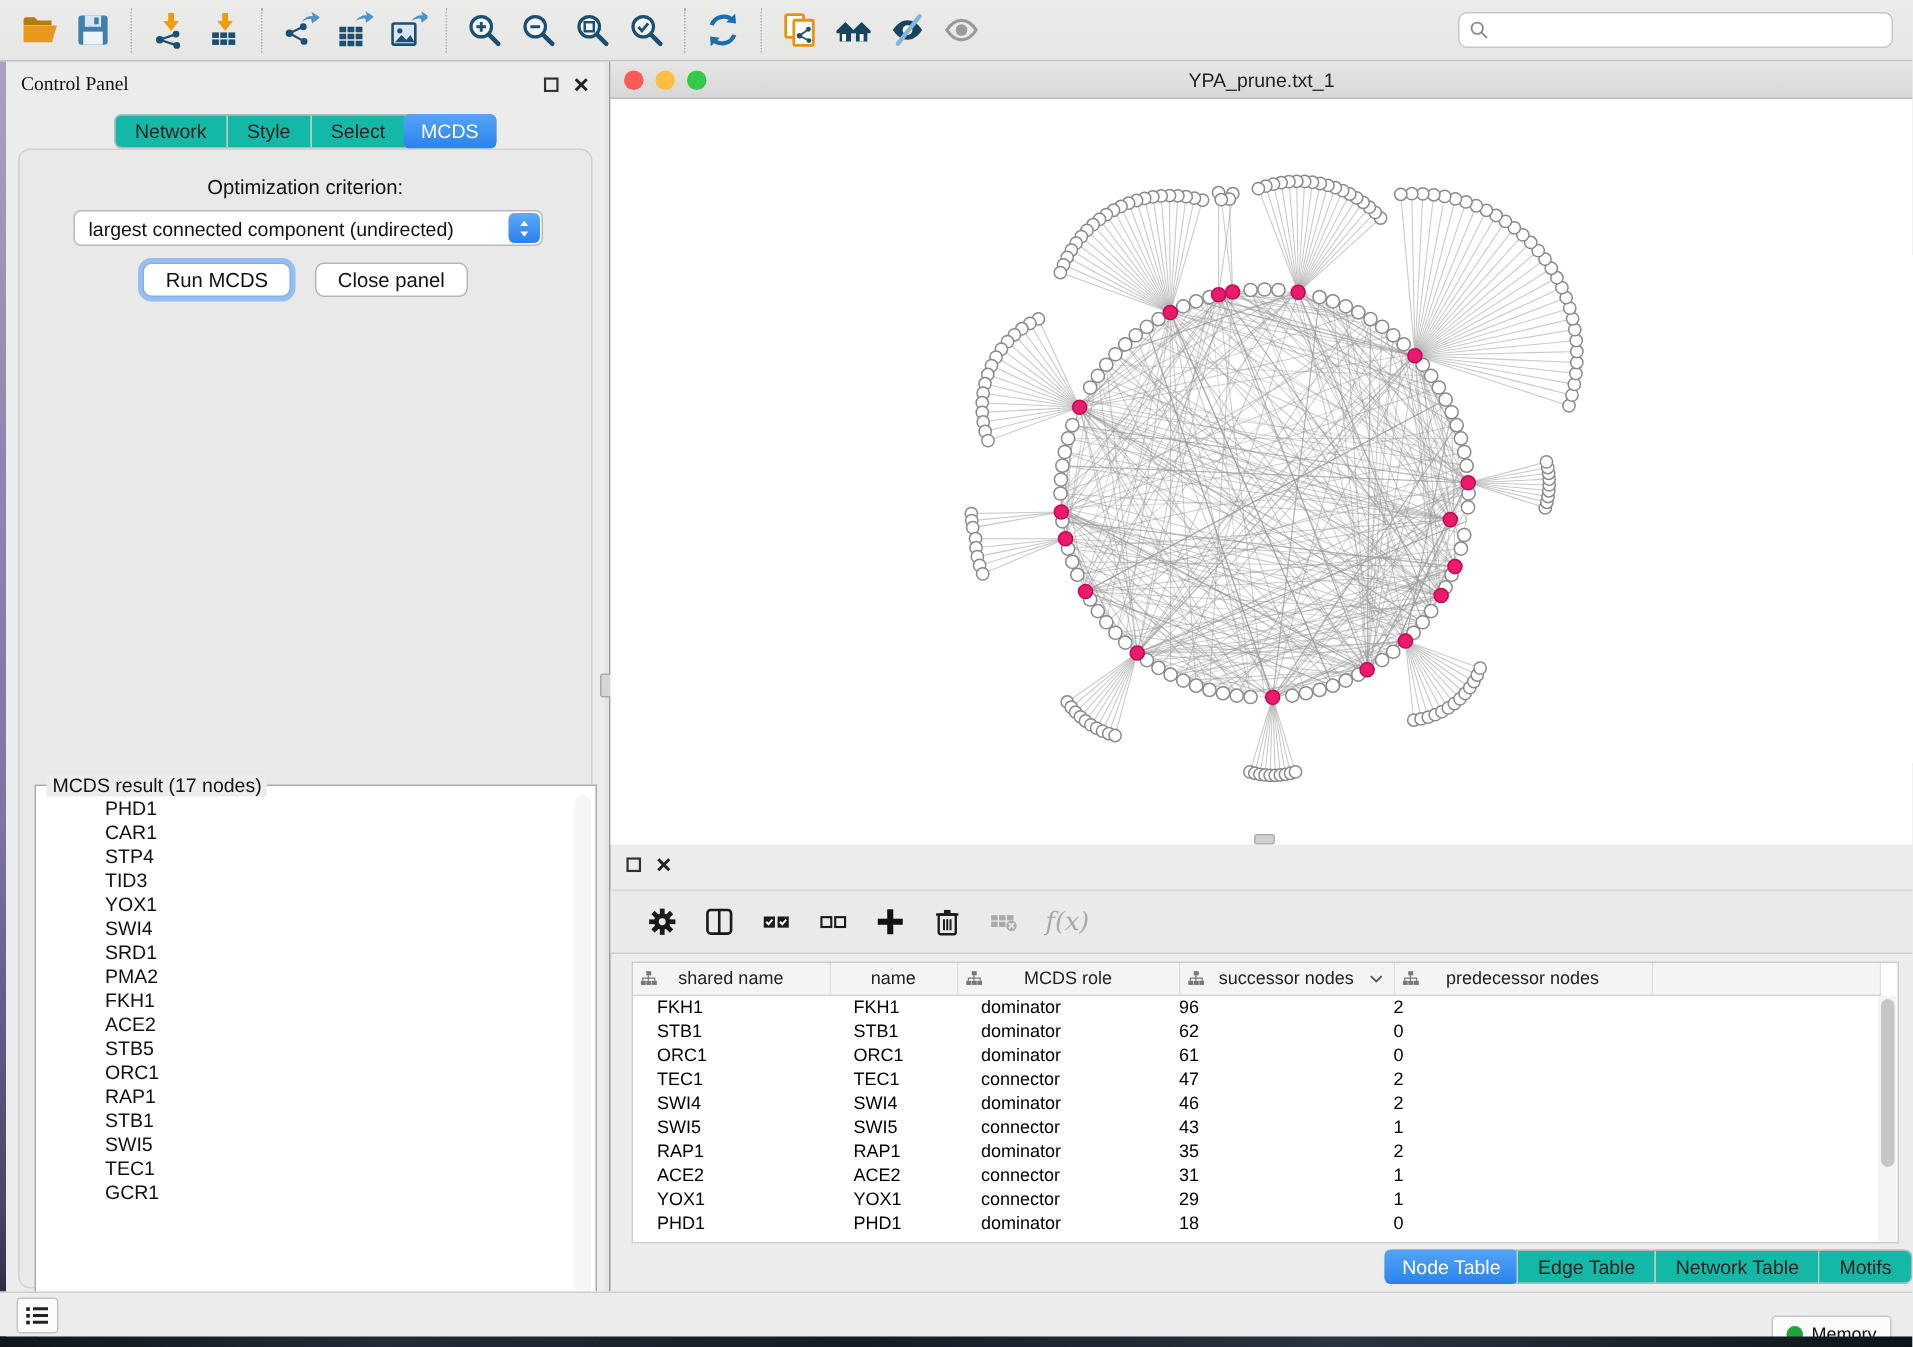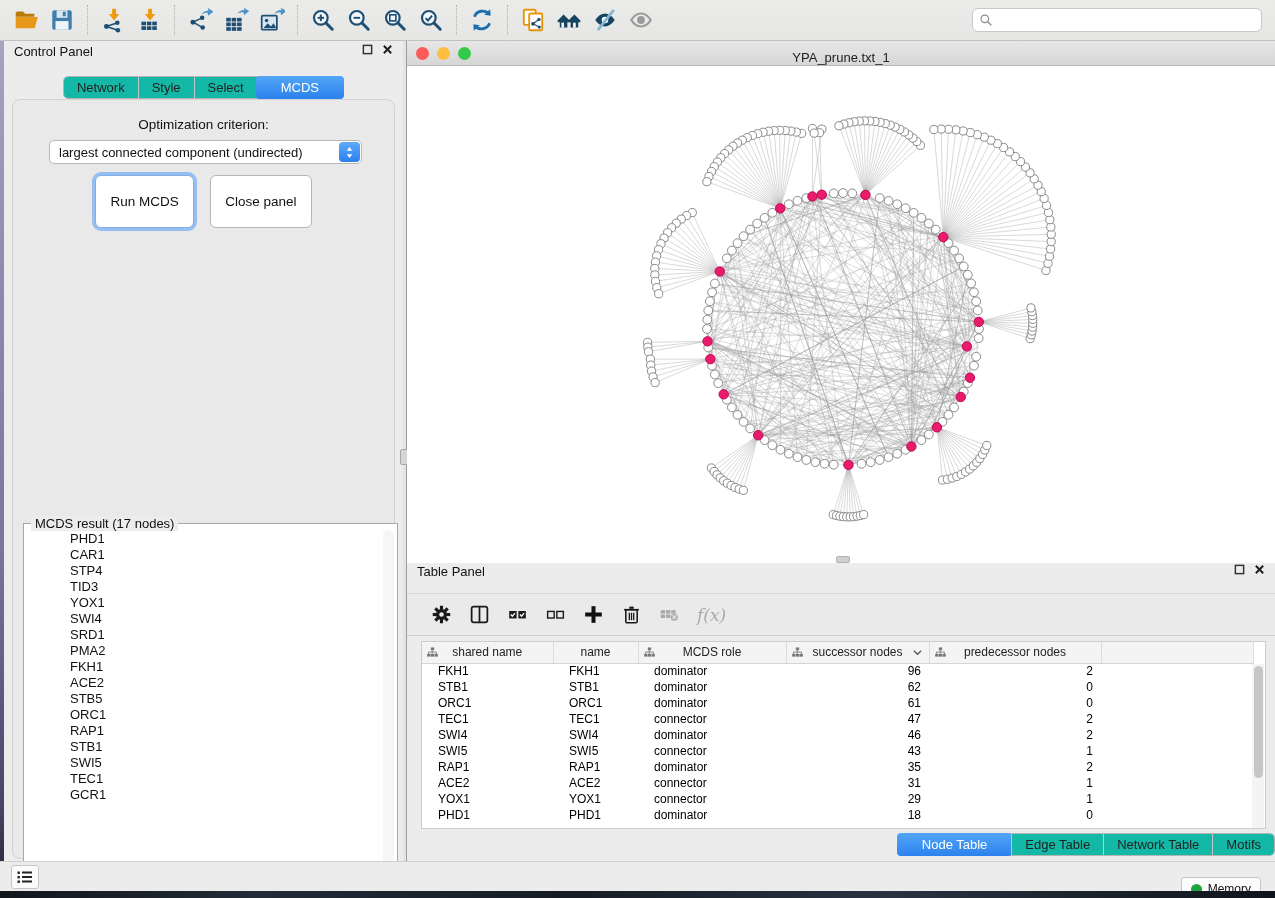--- a/index.html
+++ b/index.html
@@ -21,47 +21,47 @@
   #search-box svg { width:14px; height:14px; margin-right:4px; }
   #search-box input { border:none; outline:none; flex:1; font-size:12px; background:transparent; }
 
   
   #left-strip { position:absolute; left:0; top:41px; width:4px; height:851px;
     background:linear-gradient(180deg,#aaa0c2,#9187ae 30%,#7d739c 60%,#4a4468 90%,#23202f); }
   #wallpaper-strip { position:absolute; left:0; top:891px; width:1275px; height:7px;
     background:linear-gradient(90deg,#11161d,#222b36 20%,#151c26 45%,#2a3340 70%,#0e141b); }
 
   
-  .panel-head { height:24px; display:flex; align-items:flex-start; padding:0 10px; }
+  .panel-head { height:24px; display:flex; align-items:center; padding:0 10px;font-family:Liberation Serif, serif; }
   .panel-title { font-size:13px; color:#111; flex:1; }
   .win-icos { display:flex; gap:9px; align-items:center; }
   .win-icos svg { width:11px; height:11px; }
 
   
   #control-panel { position:absolute; left:4px; top:44px; width:399px; height:818px; }
   .seg { display:inline-flex; background:#fff; border:1px solid #b5b5b5; border-radius:5px; }
   .seg .tab { padding:3px 13px; font-size:13px; color:#222; border-left:1px solid #c6c6c6;
     background:#14b8a6; white-space:nowrap; }
   .seg .tab:first-child { border-left:none; border-radius:4px 0 0 4px; }
   .seg .tab:last-child { border-radius:0 4px 4px 0; }
   .seg .tab.active { background:linear-gradient(#54a5f6,#2b82ee); color:#fff;
-    border-radius:4px; margin:-1px; padding:4px 25px; border-left:none; }
+    border-radius:4px; margin:-1px; padding:4px 12px; border-left:none; }
   #cp-tabs-row { text-align:center; margin-top:8px; }
   #cp-card { position:absolute; left:8px; top:55px; width:383px; height:760px;
     background:#e9e9e9; border:1px solid #d2d2d2; border-radius:8px; }
   #opt-label { text-align:center; margin-top:17px; font-size:13.5px; color:#111; }
   #criterion-select { position:absolute; left:36px; top:40px; width:313px; height:24px;
     background:#fff; border:1px solid #b9b9b9; border-radius:5px;
     display:flex; align-items:center; font-size:13px; color:#111; padding-left:9px; }
   #criterion-select .stepper { position:absolute; right:1px; top:1px; width:21px; height:20px;
     background:linear-gradient(#5fa9f7,#2a80ee); border-radius:4px;
     display:flex; flex-direction:column; align-items:center; justify-content:center; }
   .btn-row { position:absolute; left:0; top:75px; width:100%; text-align:center; }
   .mac-btn { display:inline-block; background:#fff; border:1px solid #b5b5b5; border-radius:6px;
-    font-size:13.5px; color:#111; padding:18px 14px; margin:0 6px; }
+    font-size:13.5px; color:#111; padding:3px 14px; margin:0 6px; }
   .mac-btn.focused { box-shadow:0 0 0 3px rgba(82,155,245,.55); border-color:#7fb0e8; }
 
   #mcds-fieldset { position:absolute; left:10px; top:423px; width:375px; height:371px;
     border:1px solid #a8a8a8; background:#fff;padding-left:39px; }
   #mcds-legend { position:absolute; left:7px; top:-8px; background:#ececec; padding:0 4px;
     font-size:13px; color:#111; }
   #mcds-list { list-style:none; padding:7px 0 0 7px; font-size:13px; color:#111;
     height:100%; overflow:hidden; }
   #mcds-list li { line-height:16px; }
   #mcds-scroll { position:absolute; right:3px; top:6px; width:11px; height:358px;
@@ -71,21 +71,21 @@
   #v-splitter { position:absolute; left:403px; top:41px; width:4px; height:821px; background:#e4e4e4; }
   #v-splitter .line { position:absolute; right:0; top:0; width:1px; height:100%; background:#9a9a9a; }
   #v-splitter .grip { position:absolute; left:-3px; top:408px; width:9px; height:16px;
     background:#d6d6d6; border:1px solid #a8a8a8; border-radius:2px; }
   #h-grip { position:absolute; left:429px; top:-4px; width:14px; height:7px;
     background:#d0d0d0; border:1px solid #b0b0b0; border-radius:2px; }
 
   
   #network-panel { position:absolute; left:407px; top:41px; width:868px; height:523px; }
   #net-titlebar { height:25px; background:linear-gradient(#e7e7e7,#d6d6d6);
-    border-bottom:1px solid #b9b9b9; position:relative; display:flex; align-items:flex-end; }
+    border-bottom:1px solid #b9b9b9; position:relative; display:flex; align-items:center; }
   .lights { position:absolute; left:9px; top:6px; display:flex; gap:8px; }
   .light { width:13px; height:13px; border-radius:50%; }
   #net-title { width:100%; text-align:center; font-size:13px; color:#222; }
   #net-canvas { position:relative; width:868px; height:497px; background:#fff; }
   #graph { position:absolute; left:0; top:0; }
 
   
   #table-panel { position:absolute; left:407px; top:564px; width:868px; height:296px; }
   #tp-toolbar { position:absolute; left:0; top:29px; width:868px; height:43px;
     background:#eaeaea; border-top:1px solid #d8d8d8; border-bottom:1px solid #d0d0d0;
@@ -96,21 +96,21 @@
 
   #table-wrap { position:absolute; left:14px; top:77px; width:845px; height:188px;
     background:#fff; border:1px solid #cccccc; }
   table { border-collapse:collapse; table-layout:fixed; width:831px; font-size:12px; }
   thead th { height:21px; background:#f4f4f4; border-bottom:1px solid #d4d4d4;
     border-right:1px solid #dcdcdc; font-weight:normal; color:#222; position:relative;
     font-size:12px; }
   thead th .hico { position:absolute; left:5px; top:5px; }
   thead th .sort { position:absolute; right:7px; top:7px; }
   tbody td { height:16px; padding:0 0 0 16px; color:#000; white-space:nowrap; overflow:hidden; }
-  tbody td.num { text-align:right; padding:0 8px 0 0; }
+  tbody td.num { padding:0 8px 0 0; }
   #tscroll { position:absolute; right:1px; top:22px; width:12px; height:164px; background:#f4f4f4; }
   #tscroll .thumb { position:absolute; left:1.5px; top:2px; width:9px; height:112px;
     background:#c6c6c6; border-radius:5px; }
 
   #tp-tabs-row { position:absolute; left:0; top:269px; width:868px; text-align:right; }
 
   
   #status-bar { position:absolute; left:0; top:861px; width:1275px; height:30px;
     background:#ececec; border-top:1px solid #d0d0d0; }
   #task-btn { position:absolute; left:11px; top:3px; width:28px; height:24px; background:#fbfbfb;
@@ -1117,21 +1117,20 @@
             <circle cx="300.55972178822805" cy="275.3260309068981" r="4.7" fill="#ea1a6c" stroke="#c00a58" stroke-width="1"></circle>
             <circle cx="312.74214096301563" cy="205.52391640326488" r="4.7" fill="#ea1a6c" stroke="#c00a58" stroke-width="1"></circle>
           </g>
         </svg>
       <div id="h-grip" style="position:absolute;left:429px;top:490px;"></div>
     </div>
   </div>
 
   <div id="table-panel">
     <div class="panel-head">
-      <span class="panel-title">Table Panel</span>
       <span class="win-icos">
         <svg viewBox="0 0 12 12">
             <rect x="1.5" y="1.5" width="9" height="9" fill="none" stroke="#333" stroke-width="1.6"></rect>
           </svg>
         <svg viewBox="0 0 12 12">
             <line x1="2" y1="2" x2="10" y2="10" stroke="#222" stroke-width="2.2"></line>
             <line x1="10" y1="2" x2="2" y2="10" stroke="#222" stroke-width="2.2"></line>
           </svg>
       </span>
     </div>

